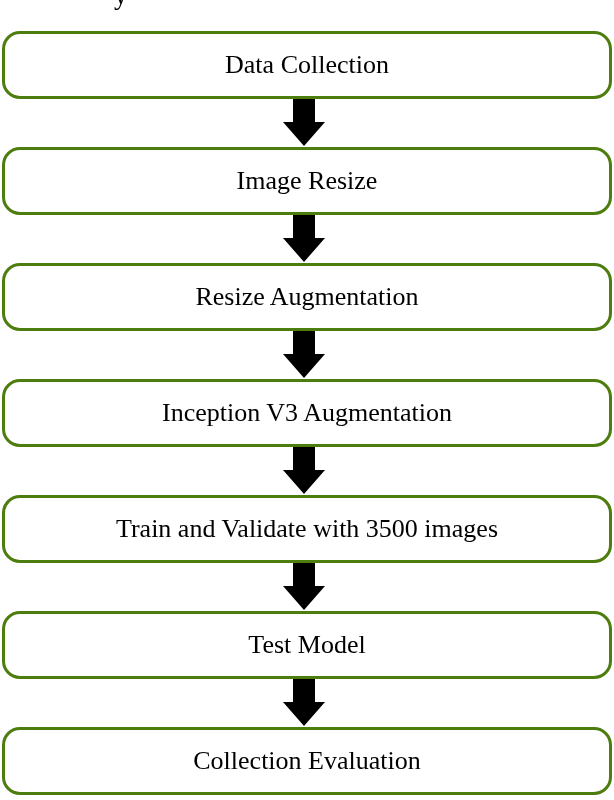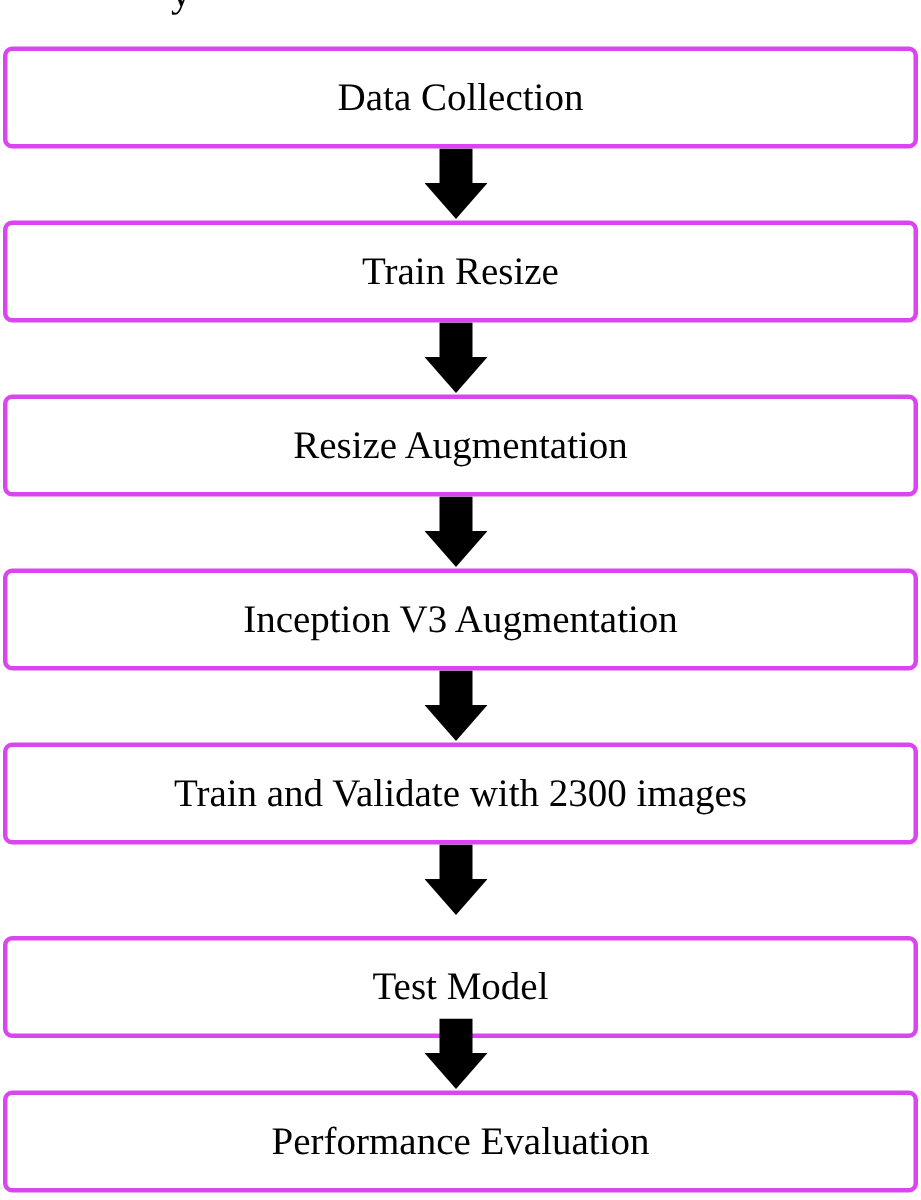--- a/index.html
+++ b/index.html
@@ -21,22 +21,22 @@
     font-size: 27px;
     color: #000000;
     line-height: normal;
   }
   .flow-box {
     position: absolute;
     left: 2px;
     width: 610px;
     height: 68px;
     box-sizing: border-box;
-    border: 3px solid #d946ef;
-    border-radius: 6px;
+    border: 3px solid #4d7c0f;
+    border-radius: 18px;
     background: #ffffff;
     display: flex;
     align-items: center;
     justify-content: center;
     font-size: 26px;
     color: #000000;
     white-space: nowrap;
   }
   .flow-arrow {
     position: absolute;
@@ -44,39 +44,39 @@
     width: 42px;
     height: 47px;
   }
   .flow-arrow svg { display: block; }
   
   #box1 { top: 31px; }  #arr1 { top: 99px; }
   #box2 { top: 147px; } #arr2 { top: 215px; }
   #box3 { top: 263px; } #arr3 { top: 331px; }
   #box4 { top: 379px; } #arr4 { top: 447px; }
   #box5 { top: 495px; } #arr5 { top: 563px; }
-  #box6 { top: 624px; } #arr6 { top: 679px; }
+  #box6 { top: 611px; } #arr6 { top: 679px; }
   #box7 { top: 727px; }
 </style>
 </head>
 <body>
 
 <span class="cropped-glyph">y</span>
 
 <div id="box1" class="flow-box">
   <span>Data Collection</span>
 </div>
 <div id="arr1" class="flow-arrow">
   <svg width="42" height="47" viewBox="0 0 42 47">
       <path d="M10 0 H32 V23 H42 L21 47 L0 23 H10 Z" fill="#000000"></path>
     </svg>
 </div>
 
 <div id="box2" class="flow-box">
-  <span>Train Resize</span>
+  <span>Image Resize</span>
 </div>
 <div id="arr2" class="flow-arrow">
   <svg width="42" height="47" viewBox="0 0 42 47">
       <path d="M10 0 H32 V23 H42 L21 47 L0 23 H10 Z" fill="#000000"></path>
     </svg>
 </div>
 
 <div id="box3" class="flow-box">
   <span>Resize Augmentation</span>
 </div>
@@ -89,32 +89,32 @@
 <div id="box4" class="flow-box">
   <span>Inception V3 Augmentation</span>
 </div>
 <div id="arr4" class="flow-arrow">
   <svg width="42" height="47" viewBox="0 0 42 47">
       <path d="M10 0 H32 V23 H42 L21 47 L0 23 H10 Z" fill="#000000"></path>
     </svg>
 </div>
 
 <div id="box5" class="flow-box">
-  <span>Train and Validate with 2300 images</span>
+  <span>Train and Validate with 3500 images</span>
 </div>
 <div id="arr5" class="flow-arrow">
   <svg width="42" height="47" viewBox="0 0 42 47">
       <path d="M10 0 H32 V23 H42 L21 47 L0 23 H10 Z" fill="#000000"></path>
     </svg>
 </div>
 
 <div id="box6" class="flow-box">
   <span>Test Model</span>
 </div>
 <div id="arr6" class="flow-arrow">
   <svg width="42" height="47" viewBox="0 0 42 47">
       <path d="M10 0 H32 V23 H42 L21 47 L0 23 H10 Z" fill="#000000"></path>
     </svg>
 </div>
 
 <div id="box7" class="flow-box">
-  <span>Performance Evaluation</span>
+  <span>Collection Evaluation</span>
 </div>
 
 </body></html>

